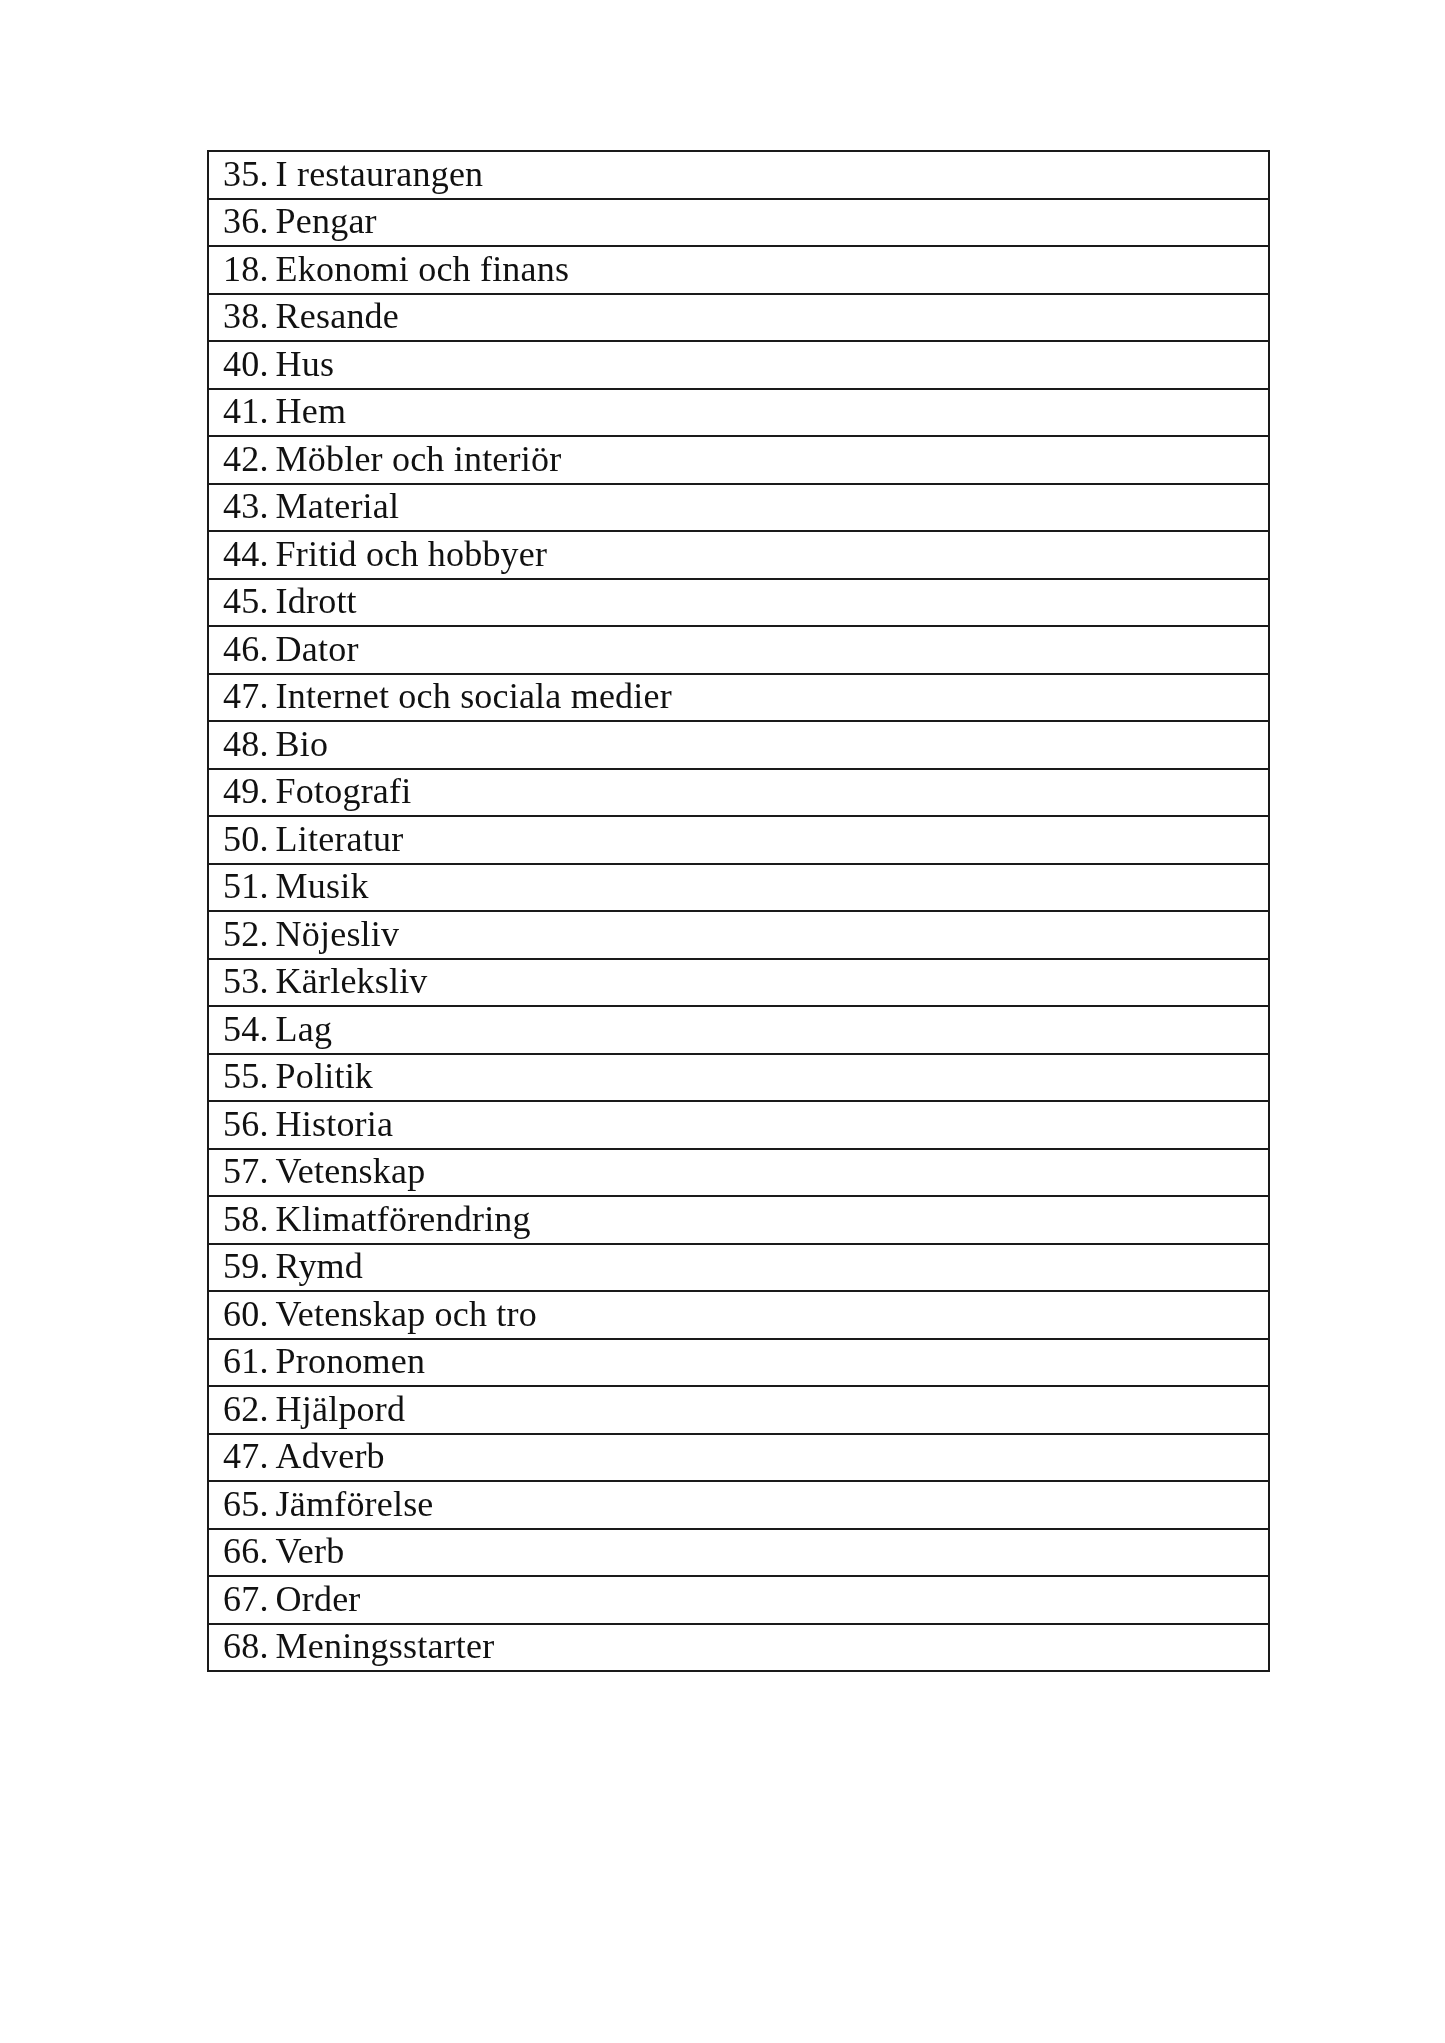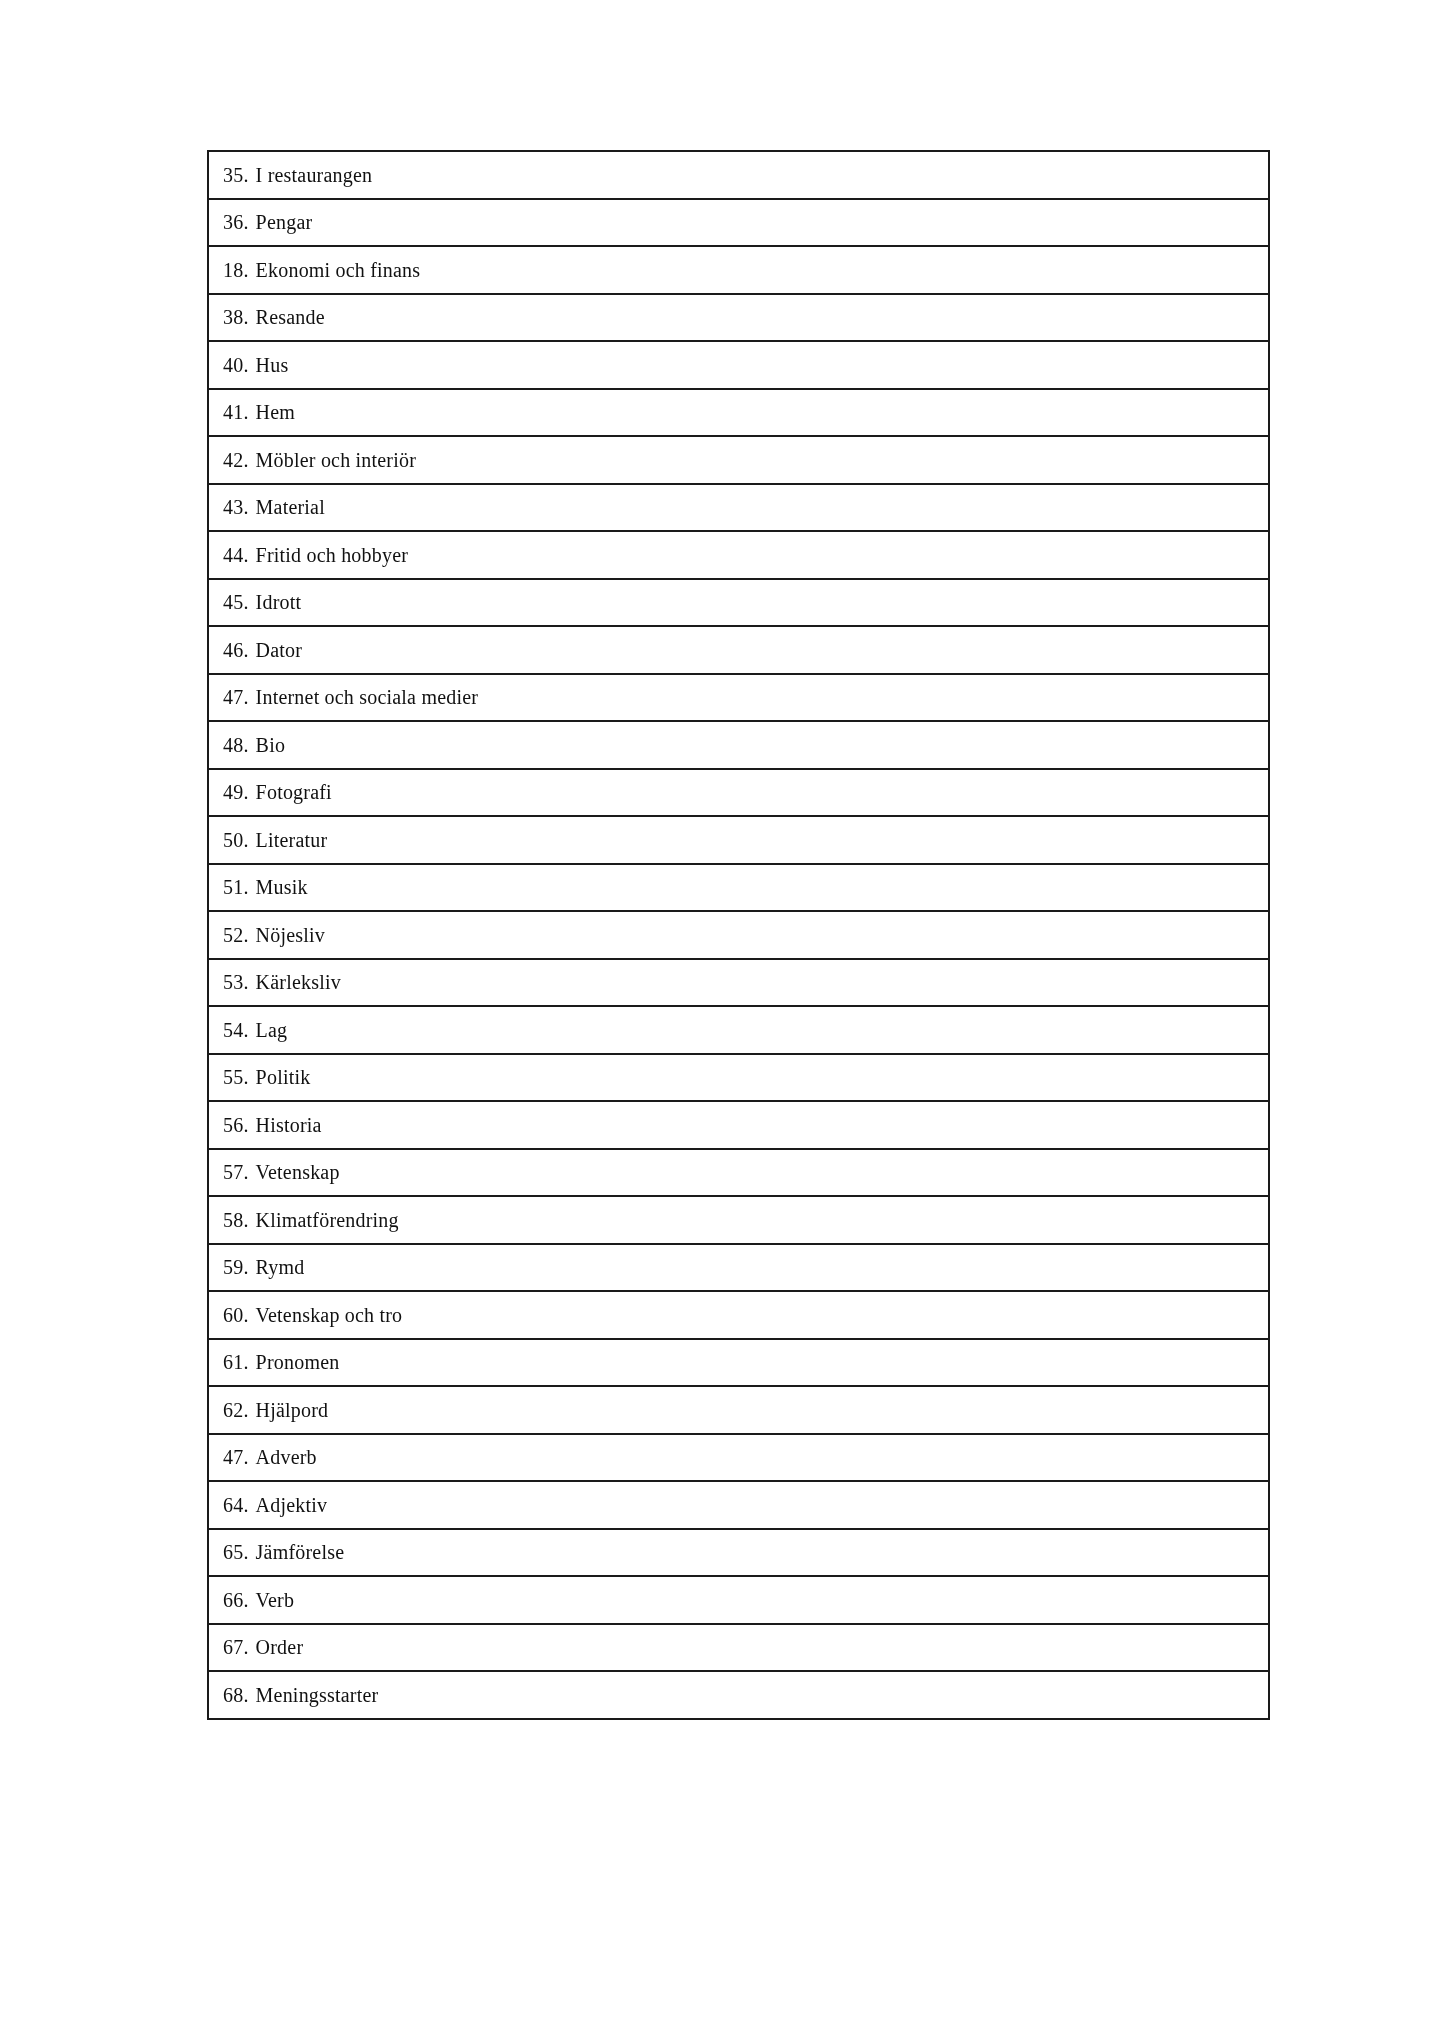--- a/index.html
+++ b/index.html
@@ -26,21 +26,21 @@
     border-collapse: collapse;
     table-layout: fixed;
   }
   .toc-table tr {
     height: 47.5px;
   }
   .toc-table td {
     border: 2px solid #1a1a1a;
     padding: 0 0 0 14px;
     vertical-align: middle;
-    font-size: 20px;
+    font-size: 36px;
     line-height: 1.1;
     letter-spacing: 0.2px;
     white-space: nowrap;
     overflow: hidden;
   }
   .num {
     margin-right: 7px;
   }
 </style>
 </head>
@@ -127,23 +127,20 @@
         <tr>
           <td><span class="num">61.</span><span>Pronomen</span></td>
         </tr>
         <tr>
           <td><span class="num">62.</span><span>Hjälpord</span></td>
         </tr>
         <tr>
           <td><span class="num">47.</span><span>Adverb</span></td>
         </tr>
         <tr>
-          <td><span class="num">64.</span><span>Adjektiv</span></td>
-        </tr>
-        <tr>
           <td><span class="num">65.</span><span>Jämförelse</span></td>
         </tr>
         <tr>
           <td><span class="num">66.</span><span>Verb</span></td>
         </tr>
         <tr>
           <td><span class="num">67.</span><span>Order</span></td>
         </tr>
         <tr>
           <td><span class="num">68.</span><span>Meningsstarter</span></td>

